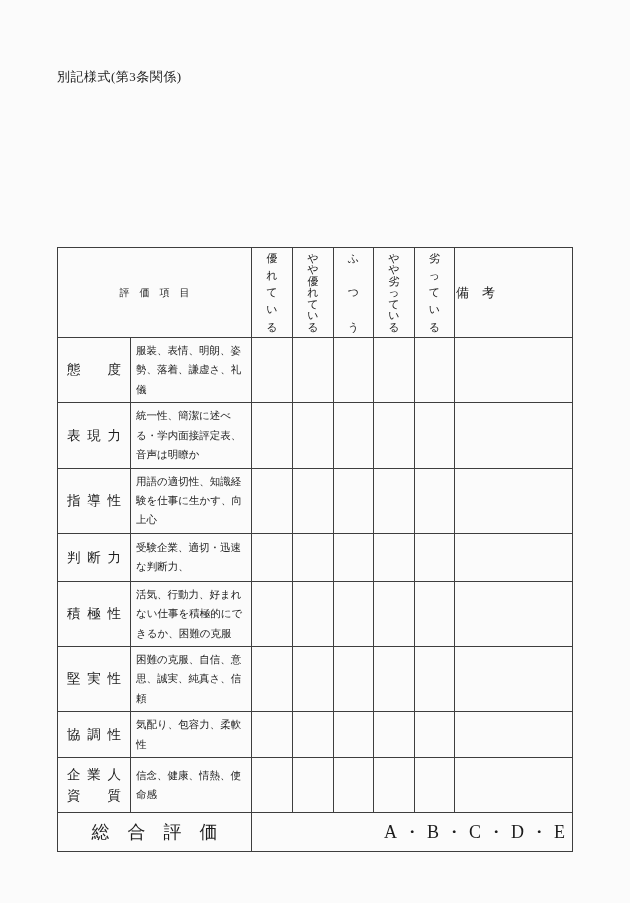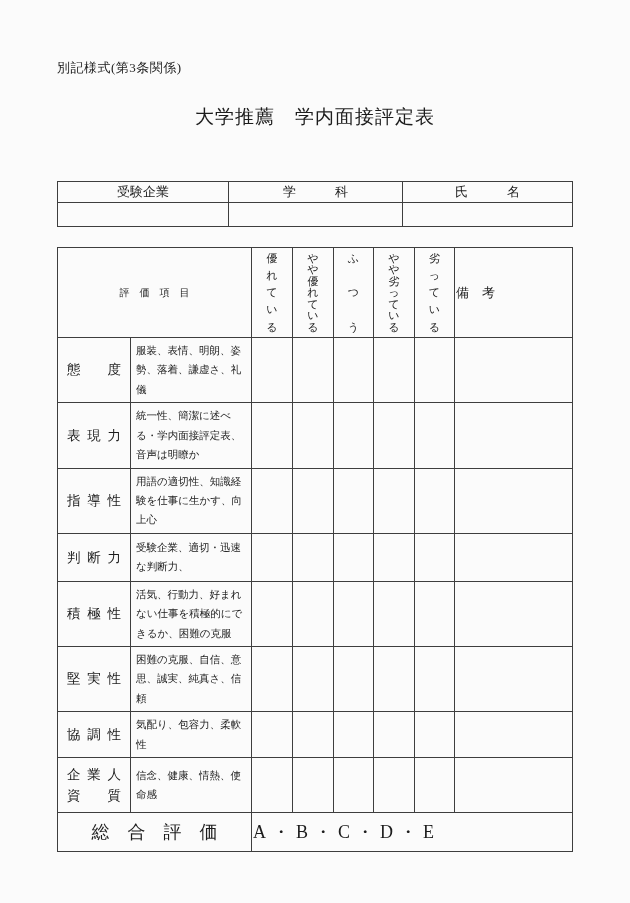--- a/index.html
+++ b/index.html
@@ -6,21 +6,21 @@
   body {
     width: 630px; height: 903px;
     background: #fbfbfb;
     font-family: "Liberation Serif", "DejaVu Serif", serif;
     color: #1c1c1c;
     overflow: hidden;
   }
   .page { position: relative; width: 630px; height: 903px; }
 
   .note {
-    position: absolute; left: 57px; top: 59px;
+    position: absolute; left: 57px; top: 68px;
     font-size: 13px; letter-spacing: 0.5px;
   }
   .title {
     position: absolute; left: 0; top: 104px; width: 100%;
     text-align: center; font-size: 19px; letter-spacing: 1px;
   }
 
   table { border-collapse: collapse; table-layout: fixed; background: #fbfbfb; }
   td { border: 1px solid #3e3e3e; overflow: hidden; }
 
@@ -45,51 +45,31 @@
   .jline + .jline { margin-top: 7px; }
   .jline span { display: block; line-height: 1; }
 
   .desc-cell {
     vertical-align: middle; font-size: 10.5px; line-height: 1.85;
     padding: 3px 3px 3px 5px; color: #222; margin-top: 20px;
   }
 
   .overall-label { text-align: center; font-size: 18px; vertical-align: middle; }
   .overall-scale {
-    text-align: left; font-size: 18px; letter-spacing: 6px;
+    text-align: right; font-size: 18px; letter-spacing: 6px;
     vertical-align: middle;
   }
 </style>
 </head>
 <body>
 
 <div class="page">
 
   <div class="note">別記様式(第3条関係)</div>
-  <div class="title">大学推薦　学内面接評定表</div>
-
-  <table class="info-table">
-    <colgroup>
-        <col style="width:171px">
-        <col style="width:174px">
-        <col style="width:170px">
-      </colgroup>
-    <tbody>
-        <tr style="height:21px">
-      <td class="ih">受験企業</td>
-      <td class="ih">学　　　科</td>
-      <td class="ih">氏　　　名</td>
-    </tr>
-    <tr style="height:24px">
-      <td></td>
-      <td></td>
-      <td></td>
-    </tr>
-  </tbody>
-    </table>
+
 
   <table class="eval-table">
     <colgroup>
       <col style="width:73px">
         <col style="width:121px">
       <col style="width:41px">
         <col style="width:41px">
         <col style="width:40px">
         <col style="width:41px">
         <col style="width:40px">

